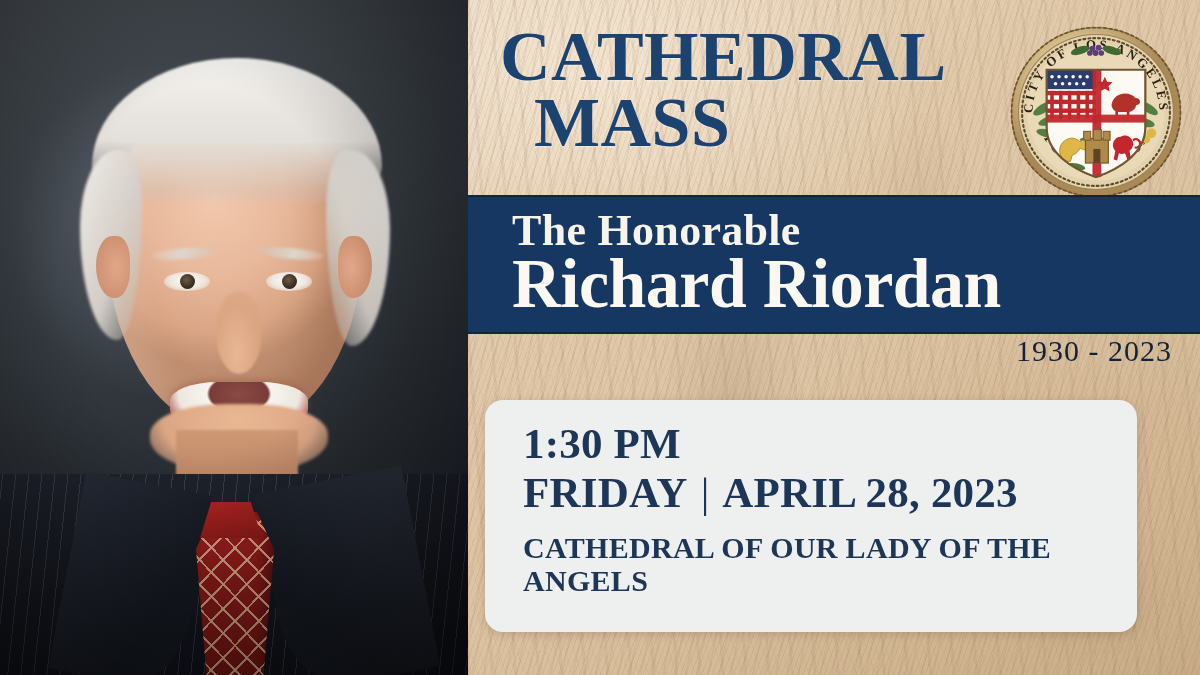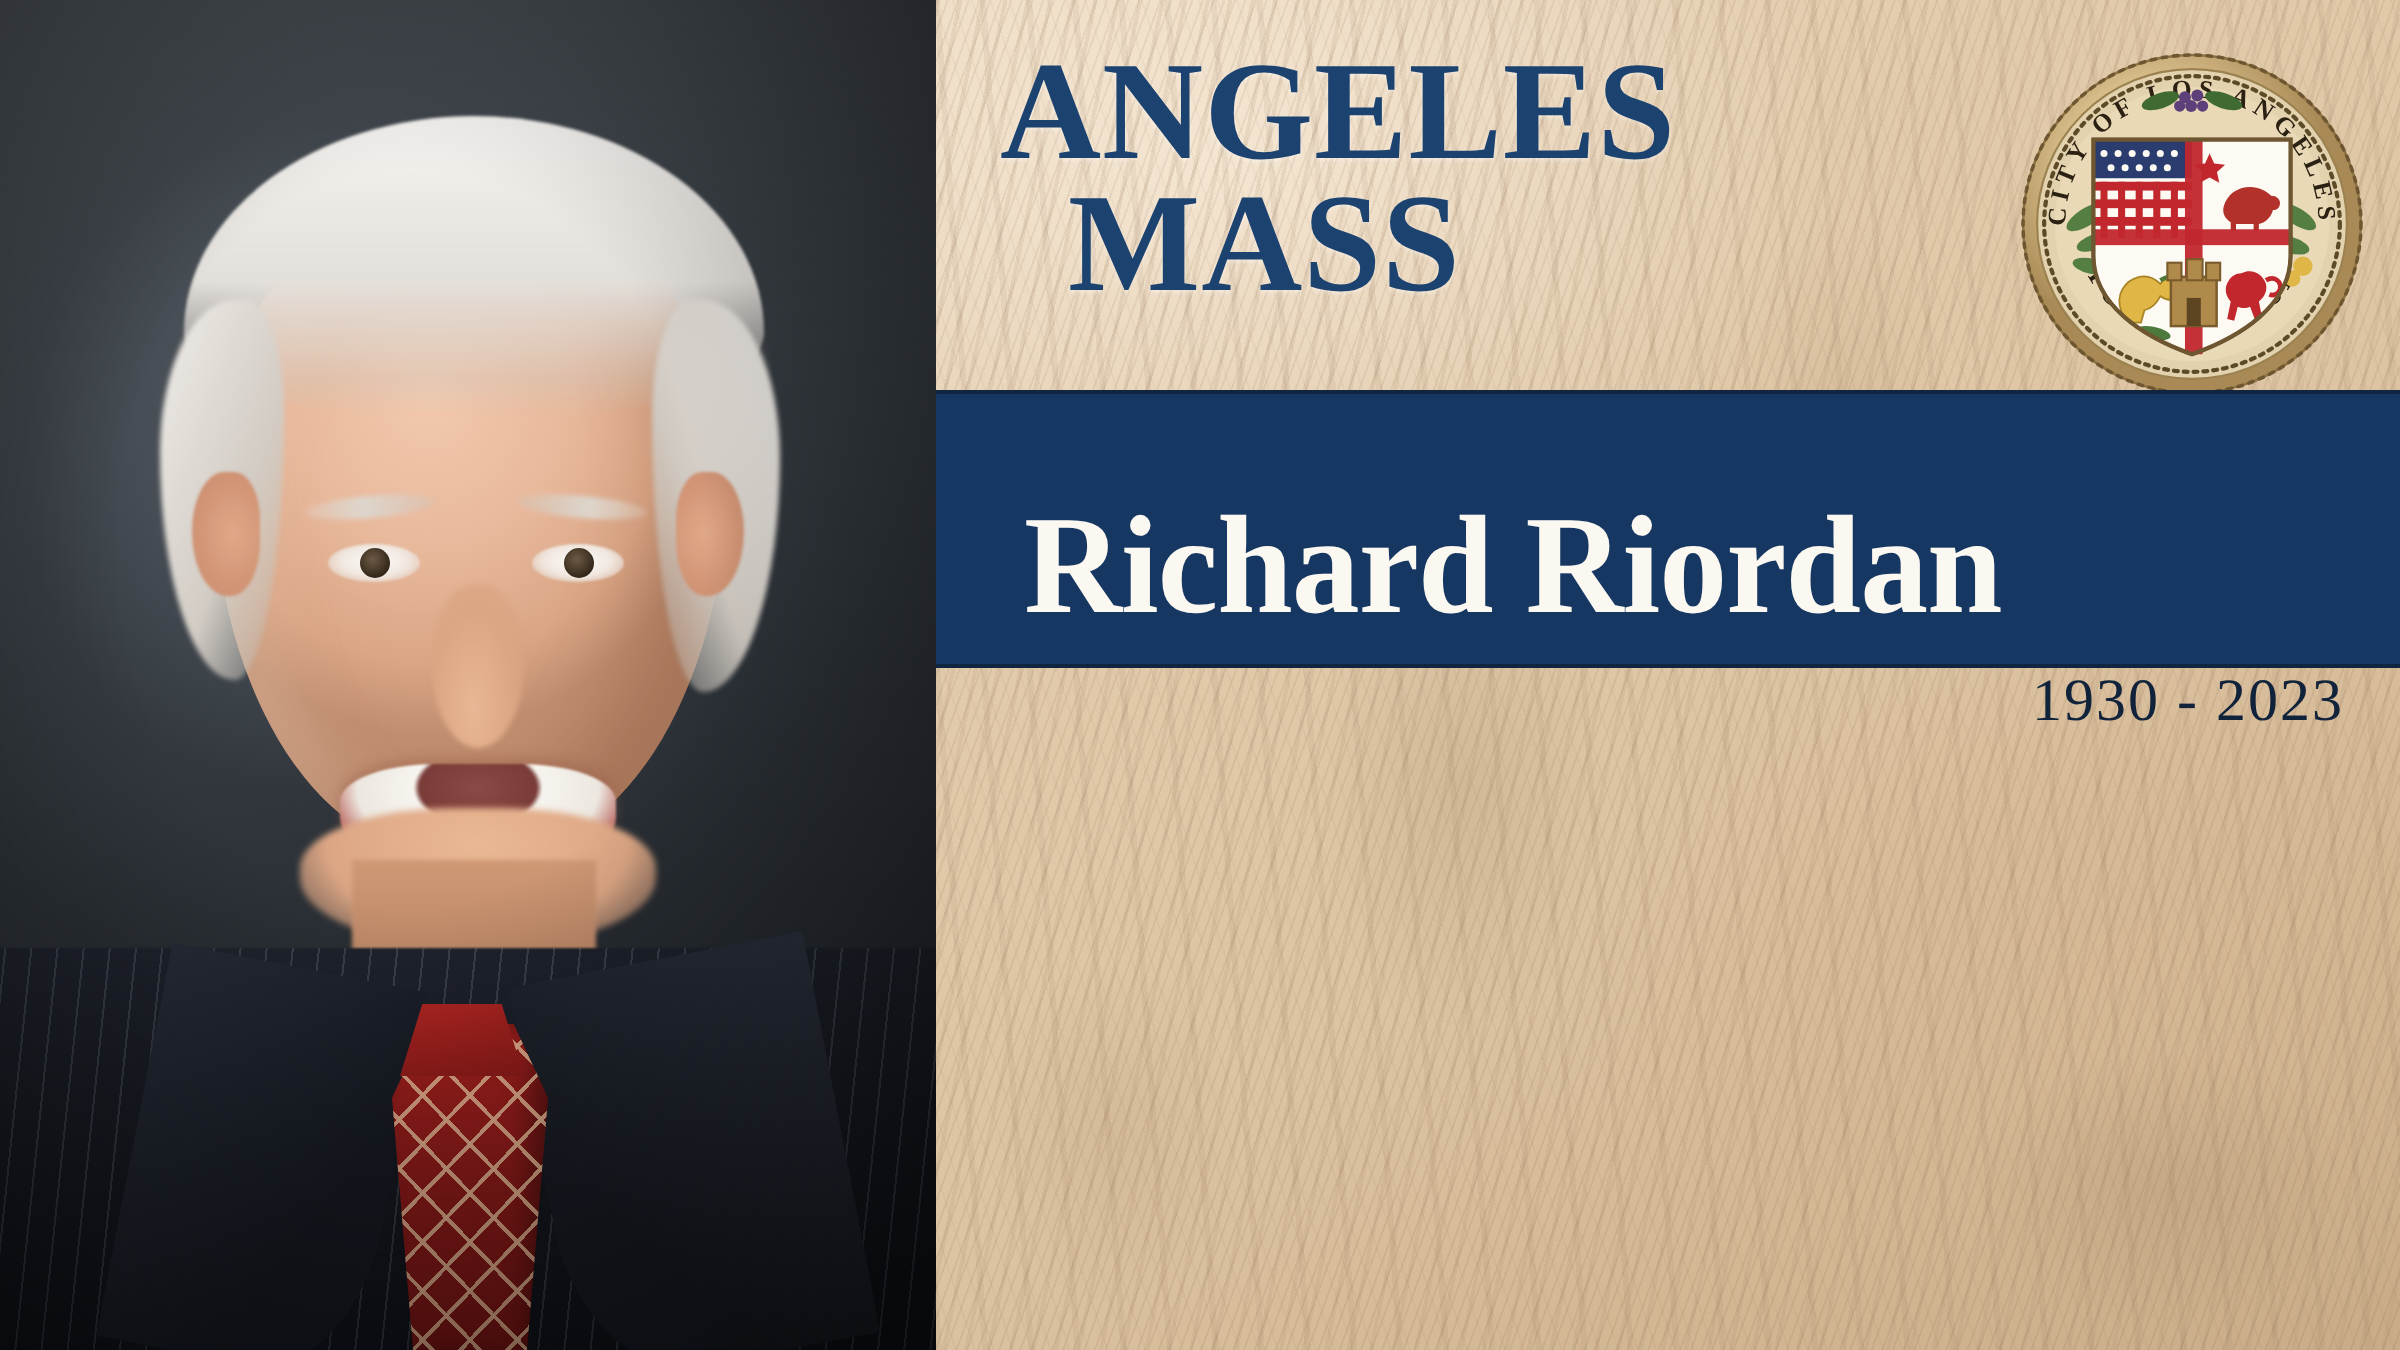--- a/index.html
+++ b/index.html
@@ -213,21 +213,21 @@
     <div class="tie-knot"></div>
     <div class="photo-vignette"></div>
   </div>
 
   <div class="stone">
     <div class="stone-grain"></div>
     <div class="stone-blotch"></div>
   </div>
 
   <div class="headline">
-    <span>ANGELES</span>
+    <span>CATHEDRAL</span>
     <span class="l2">MASS</span>
   </div>
 
   <div class="seal">
     <svg viewBox="0 0 200 200" width="176" height="176" aria-hidden="true">
       <defs>
         <path id="arcTop" d="M 28 100 A 72 72 0 0 1 172 100" fill="none"></path>
         <path id="arcBot" d="M 34 100 A 66 66 0 0 0 166 100" fill="none"></path>
         <radialGradient id="gold" cx="40%" cy="35%">
           <stop offset="0%" stop-color="#f2e3bf"></stop>
@@ -350,19 +350,29 @@
           <rect x="9" y="0" width="9" height="12" fill="#b08a4a" stroke="#7a5c2c" stroke-width="1.2"></rect>
           <rect x="20" y="2" width="8" height="10" fill="#b08a4a" stroke="#7a5c2c" stroke-width="1.2"></rect>
           <rect x="9" y="22" width="8" height="16" fill="#5d4522"></rect>
         </g>
         <path d="M44 52 H156 V118 C156 146 128 164 100 174 C72 164 44 146 44 118 Z" fill="none" stroke="#6d5630" stroke-width="2.4"></path>
       </g>
     </svg>
   </div>
 
   <div class="navy-band">
+    <div class="honorable">The Honorable</div>
     <div class="name">Richard Riordan</div>
   </div>
 
   <div class="years">1930 - 2023</div>
 
+  <div class="info-card">
+    <div class="time">1:30 PM</div>
+    <div class="date-line">
+      <span>FRIDAY</span>
+      <span class="sep">|</span>
+      <span>APRIL 28, 2023</span>
+    </div>
+    <div class="venue">CATHEDRAL OF OUR LADY OF THE ANGELS</div>
+  </div>
 
 </div>
 
 </body></html>

